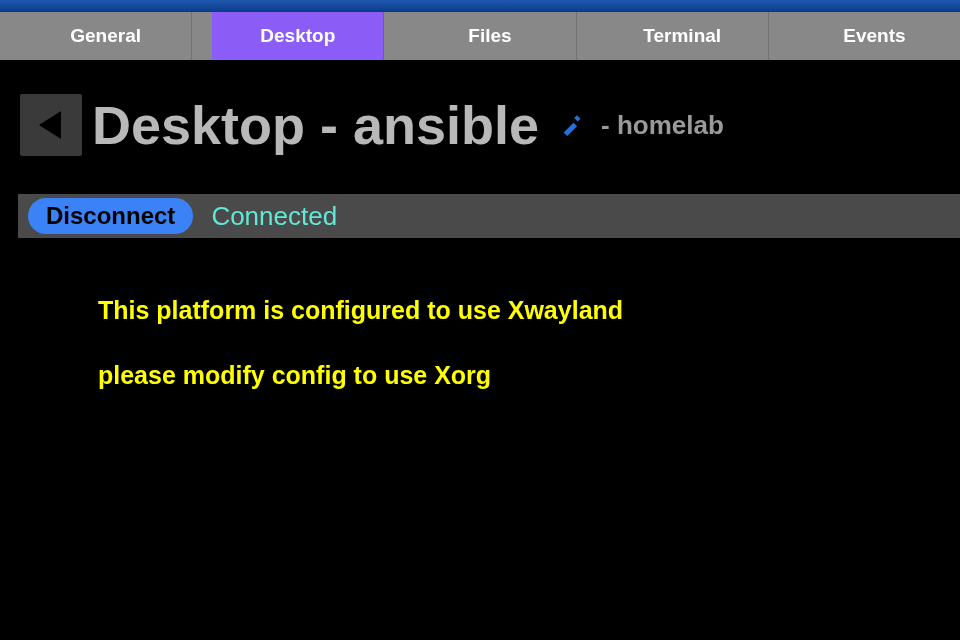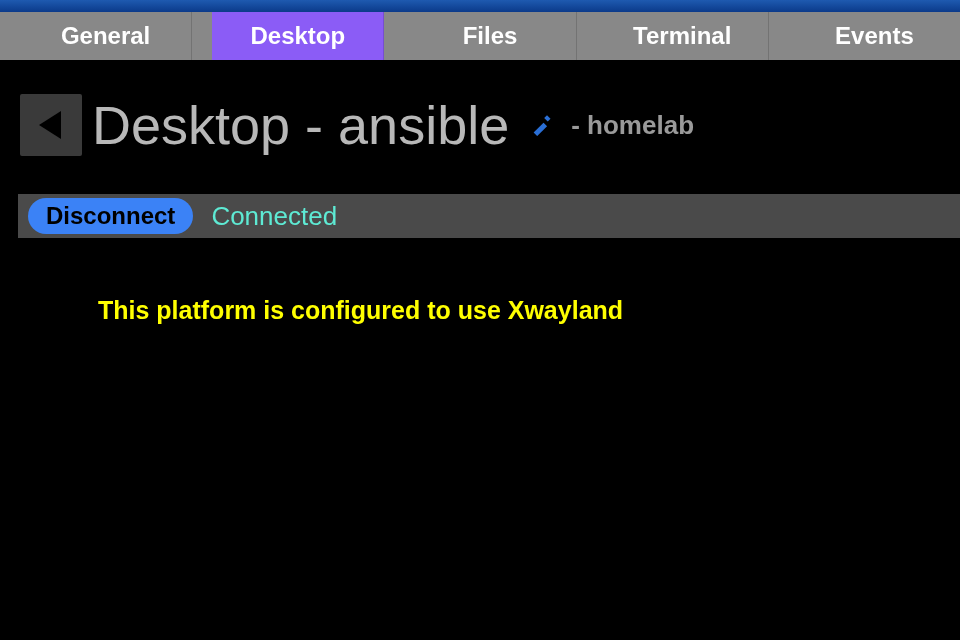--- a/index.html
+++ b/index.html
@@ -20,21 +20,21 @@
       width: 100%;
       height: 48px;
       background: #888888;
     }
     .tab {
       flex: 1;
       display: flex;
       align-items: center;
       justify-content: center;
       font-weight: bold;
-      font-size: 24px;
+      font-size: 19px;
       color: #fff;
       cursor: pointer;
       border-right: 1px solid rgba(0,0,0,0.15);
       margin-left: 20px;
     }
     .tab:last-child { border-right: none; }
     .tab.active {
       background: #8b5cf6;
     }
     .page-header {
@@ -50,21 +50,21 @@
       background: #3a3a3a;
       display: flex;
       align-items: center;
       justify-content: center;
       cursor: pointer;
       border-radius: 2px;
     }
     .back-btn svg { display: block; }
     .title {
       font-size: 54px;
-      font-weight: normal;
+      font-weight: bold;
       color: #b8b8b8;
       line-height: 1;
       text-align: right;
     }
     .title-subgroup {
       display: inline-flex;
       align-items: center;
       gap: 18px;
       margin-left: 12px;
     }
@@ -142,13 +142,14 @@
   </span>
 </div>
 
 <div class="status-bar">
   <div class="disconnect-btn">Disconnect</div>
   <div class="status-text">Connected</div>
 </div>
 
 <div class="message-area">
   <div class="message-line">This platform is configured to use Xwayland</div>
+  <div class="message-line">please modify config to use Xorg</div>
 </div>
 
 </body></html>

